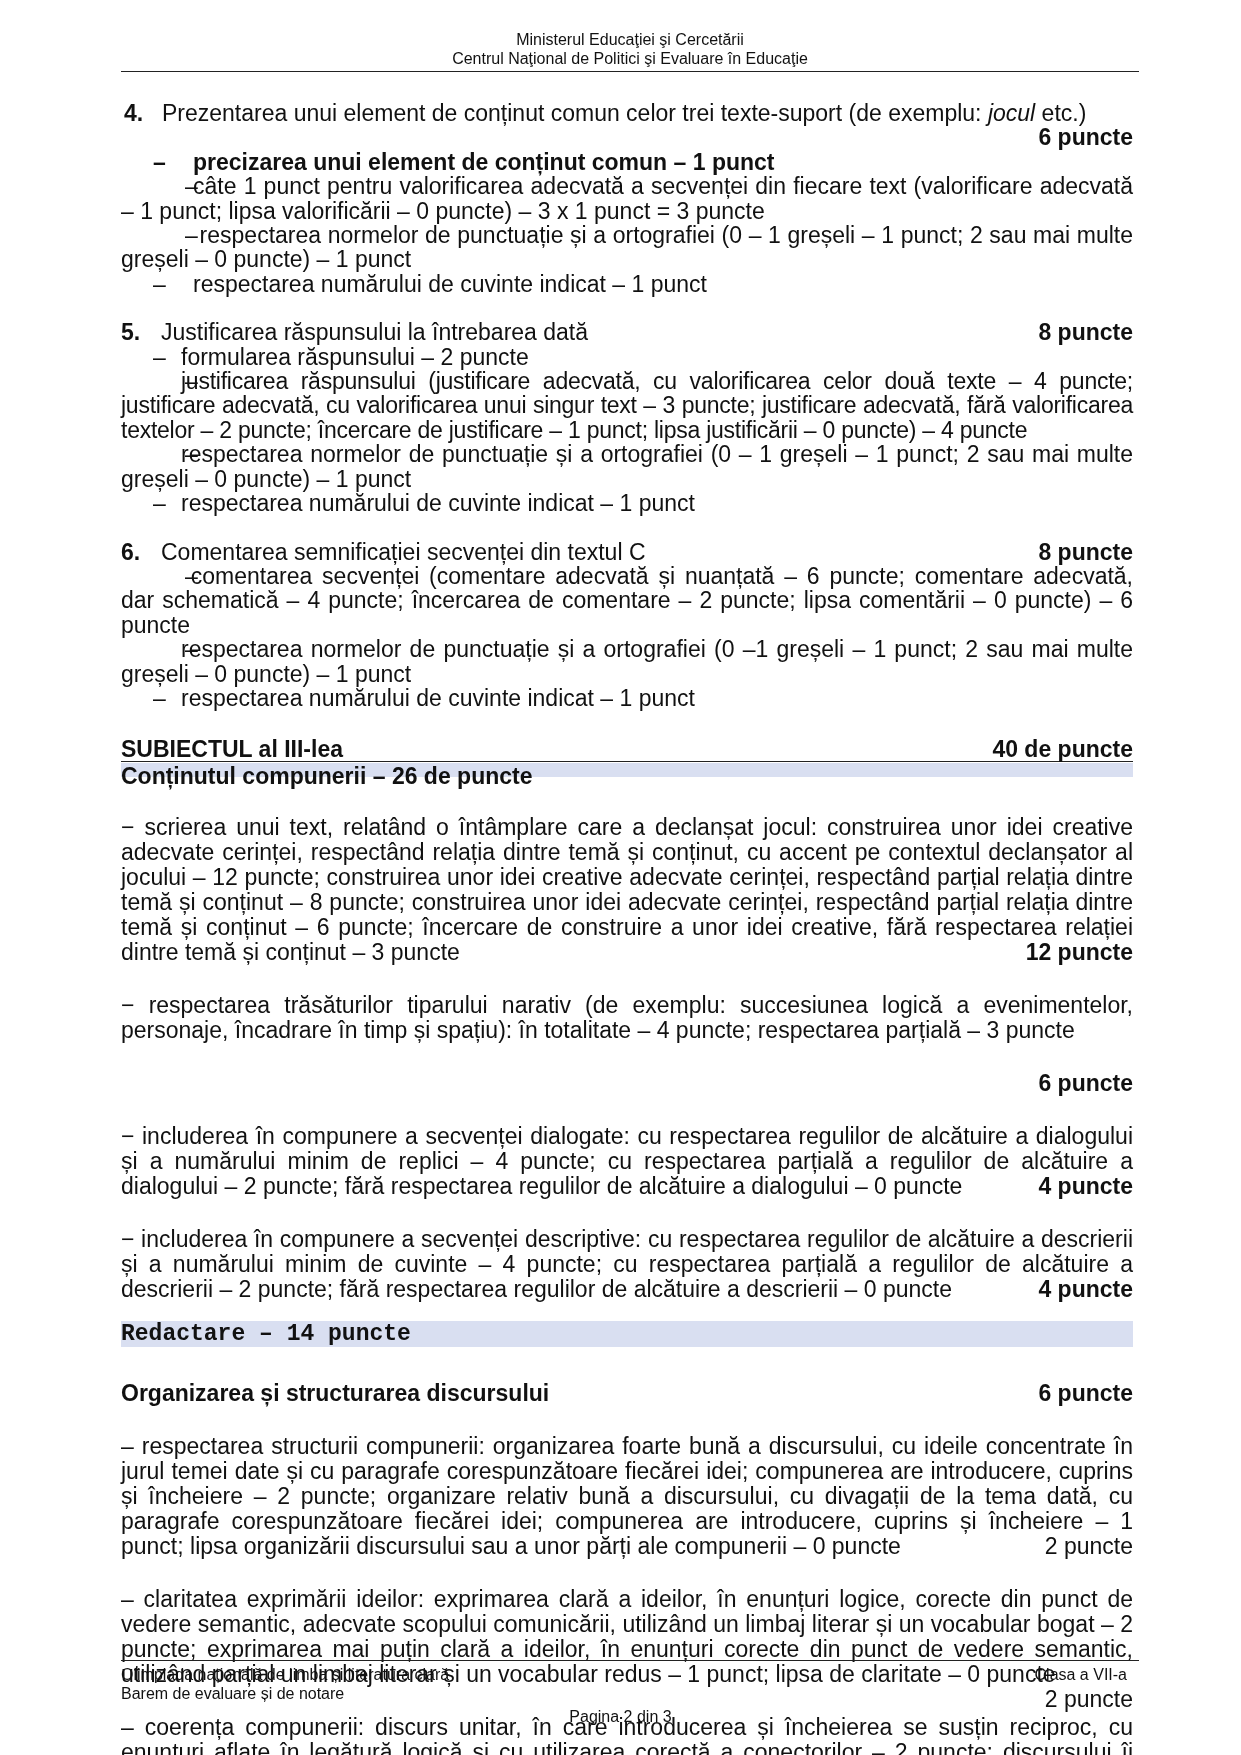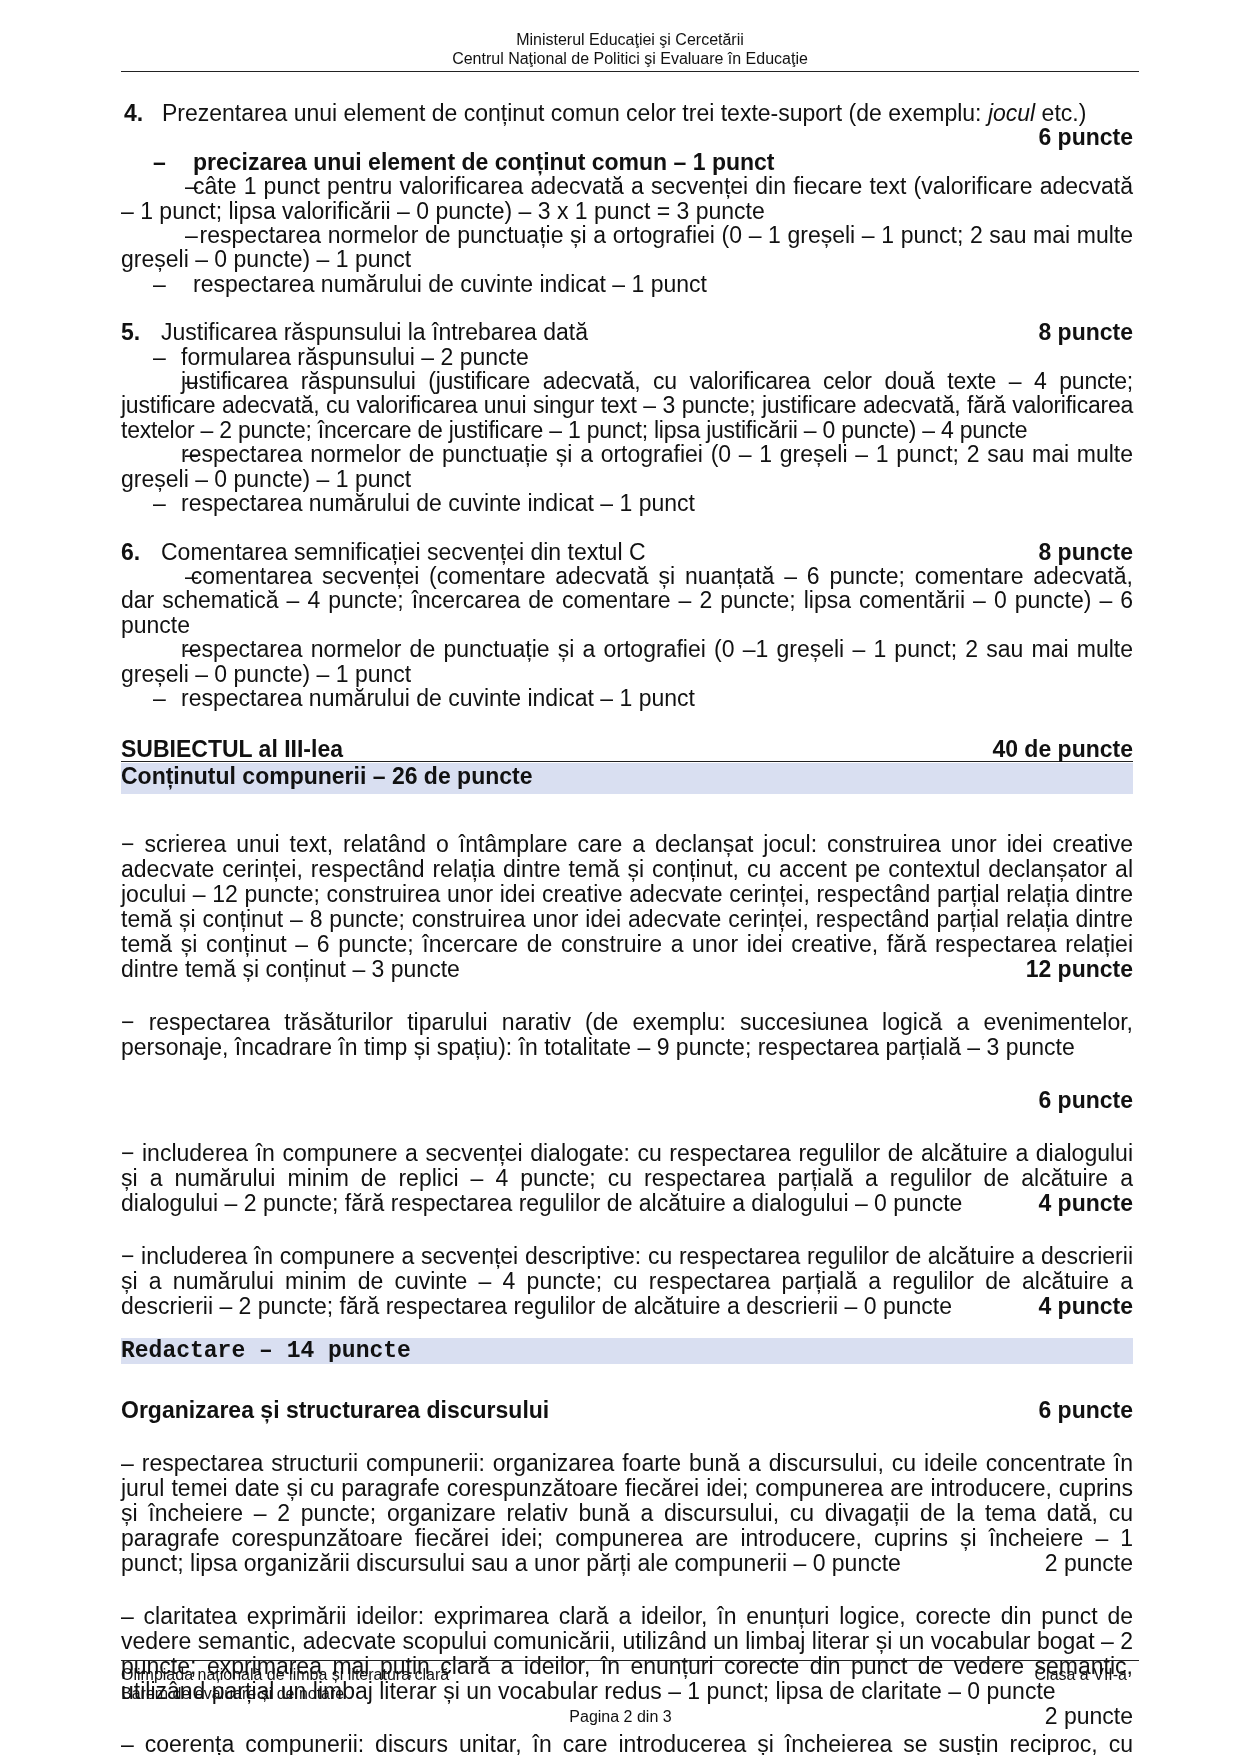--- a/index.html
+++ b/index.html
@@ -21,21 +21,21 @@
   .flex { display: flex; justify-content: space-between; }
   .ind1 { padding-left: 12px; }
   .dash { display: inline-block; width: 40px; text-align: left; }
   .dash2 { display: inline-block; width: 28px; }
   .gap { height: 24px; }
   .num { font-weight: bold; display: inline-block; width: 40px; }
   .num5 { font-weight: bold; display: inline-block; width: 40px; }
 
   .subj { display: flex; justify-content: space-between; font-weight: bold;
           border-bottom: 1.3px solid #222; line-height: 23px; margin-top: 4px; }
-  .band { background: #d9dff1; font-weight: bold; line-height: 27px; height: 31px; margin-top: 1px; }
+  .band { background: #d9dff1; font-weight: bold; line-height: 27px; height: 14px; margin-top: 1px; }
   .band2 { background: #d9dff1; font-weight: bold; line-height: 26px; height: 26px; font-family: Liberation Mono, monospace; }
   .lh { line-height: 25px; margin-top: 28px; }
 
   .ftr-rule { position: absolute; left: 121px; width: 1018px; top: 1660px; height: 0;
               border-top: 1.3px solid #222; }
   .ftr { position: absolute; left: 121px; width: 1012px; top: 1665px; font-size: 16px; line-height: 19px; }
   .ftr-page { position: absolute; left: 0; width: 1241px; top: 1708px; text-align: center; font-size: 16px; }
 </style>
 </head>
 <body>
@@ -117,21 +117,21 @@
       </div>
       <div class="band">Conținutul compunerii – 26 de puncte</div>
 
       <div style="height:10px;"></div>
 
       <p class="just lh">
         <span>− scrierea unui text, relatând o întâmplare care a declanșat jocul: construirea unor idei creative adecvate cerinței, respectând relația dintre temă și conținut, cu accent pe contextul declanșator al jocului – 12 puncte; construirea unor idei creative adecvate cerinței, respectând parțial relația dintre temă și conținut – 8 puncte; construirea unor idei adecvate cerinței, respectând parțial relația dintre temă și conținut – 6 puncte; încercare de construire a unor idei creative, fără respectarea relației dintre temă și conținut – 3 puncte</span>
         <span class="b" style="float:right;">12 puncte</span>
       </p>
       <p class="just lh">
-        <span>− respectarea trăsăturilor tiparului narativ (de exemplu: succesiunea logică a evenimentelor, personaje, încadrare în timp și spațiu): în totalitate – 9 puncte; respectarea parțială – 3 puncte</span>
+        <span>− respectarea trăsăturilor tiparului narativ (de exemplu: succesiunea logică a evenimentelor, personaje, încadrare în timp și spațiu): în totalitate – 4 puncte; respectarea parțială – 3 puncte</span>
       </p>
       <p class="right b lh">6 puncte</p>
       <p class="just lh">
         <span>− includerea în compunere a secvenței dialogate: cu respectarea regulilor de alcătuire a dialogului și a numărului minim de replici – 4 puncte; cu respectarea parțială a regulilor de alcătuire a dialogului – 2 puncte; fără respectarea regulilor de alcătuire a dialogului – 0 puncte</span>
         <span class="b" style="float:right;">4 puncte</span>
       </p>
       <p class="just lh">
         <span>− includerea în compunere a secvenței descriptive: cu respectarea regulilor de alcătuire a descrierii și a numărului minim de cuvinte – 4 puncte; cu respectarea parțială a regulilor de alcătuire a descrierii – 2 puncte; fără respectarea regulilor de alcătuire a descrierii – 0 puncte</span>
         <span class="b" style="float:right;">4 puncte</span>
       </p>

